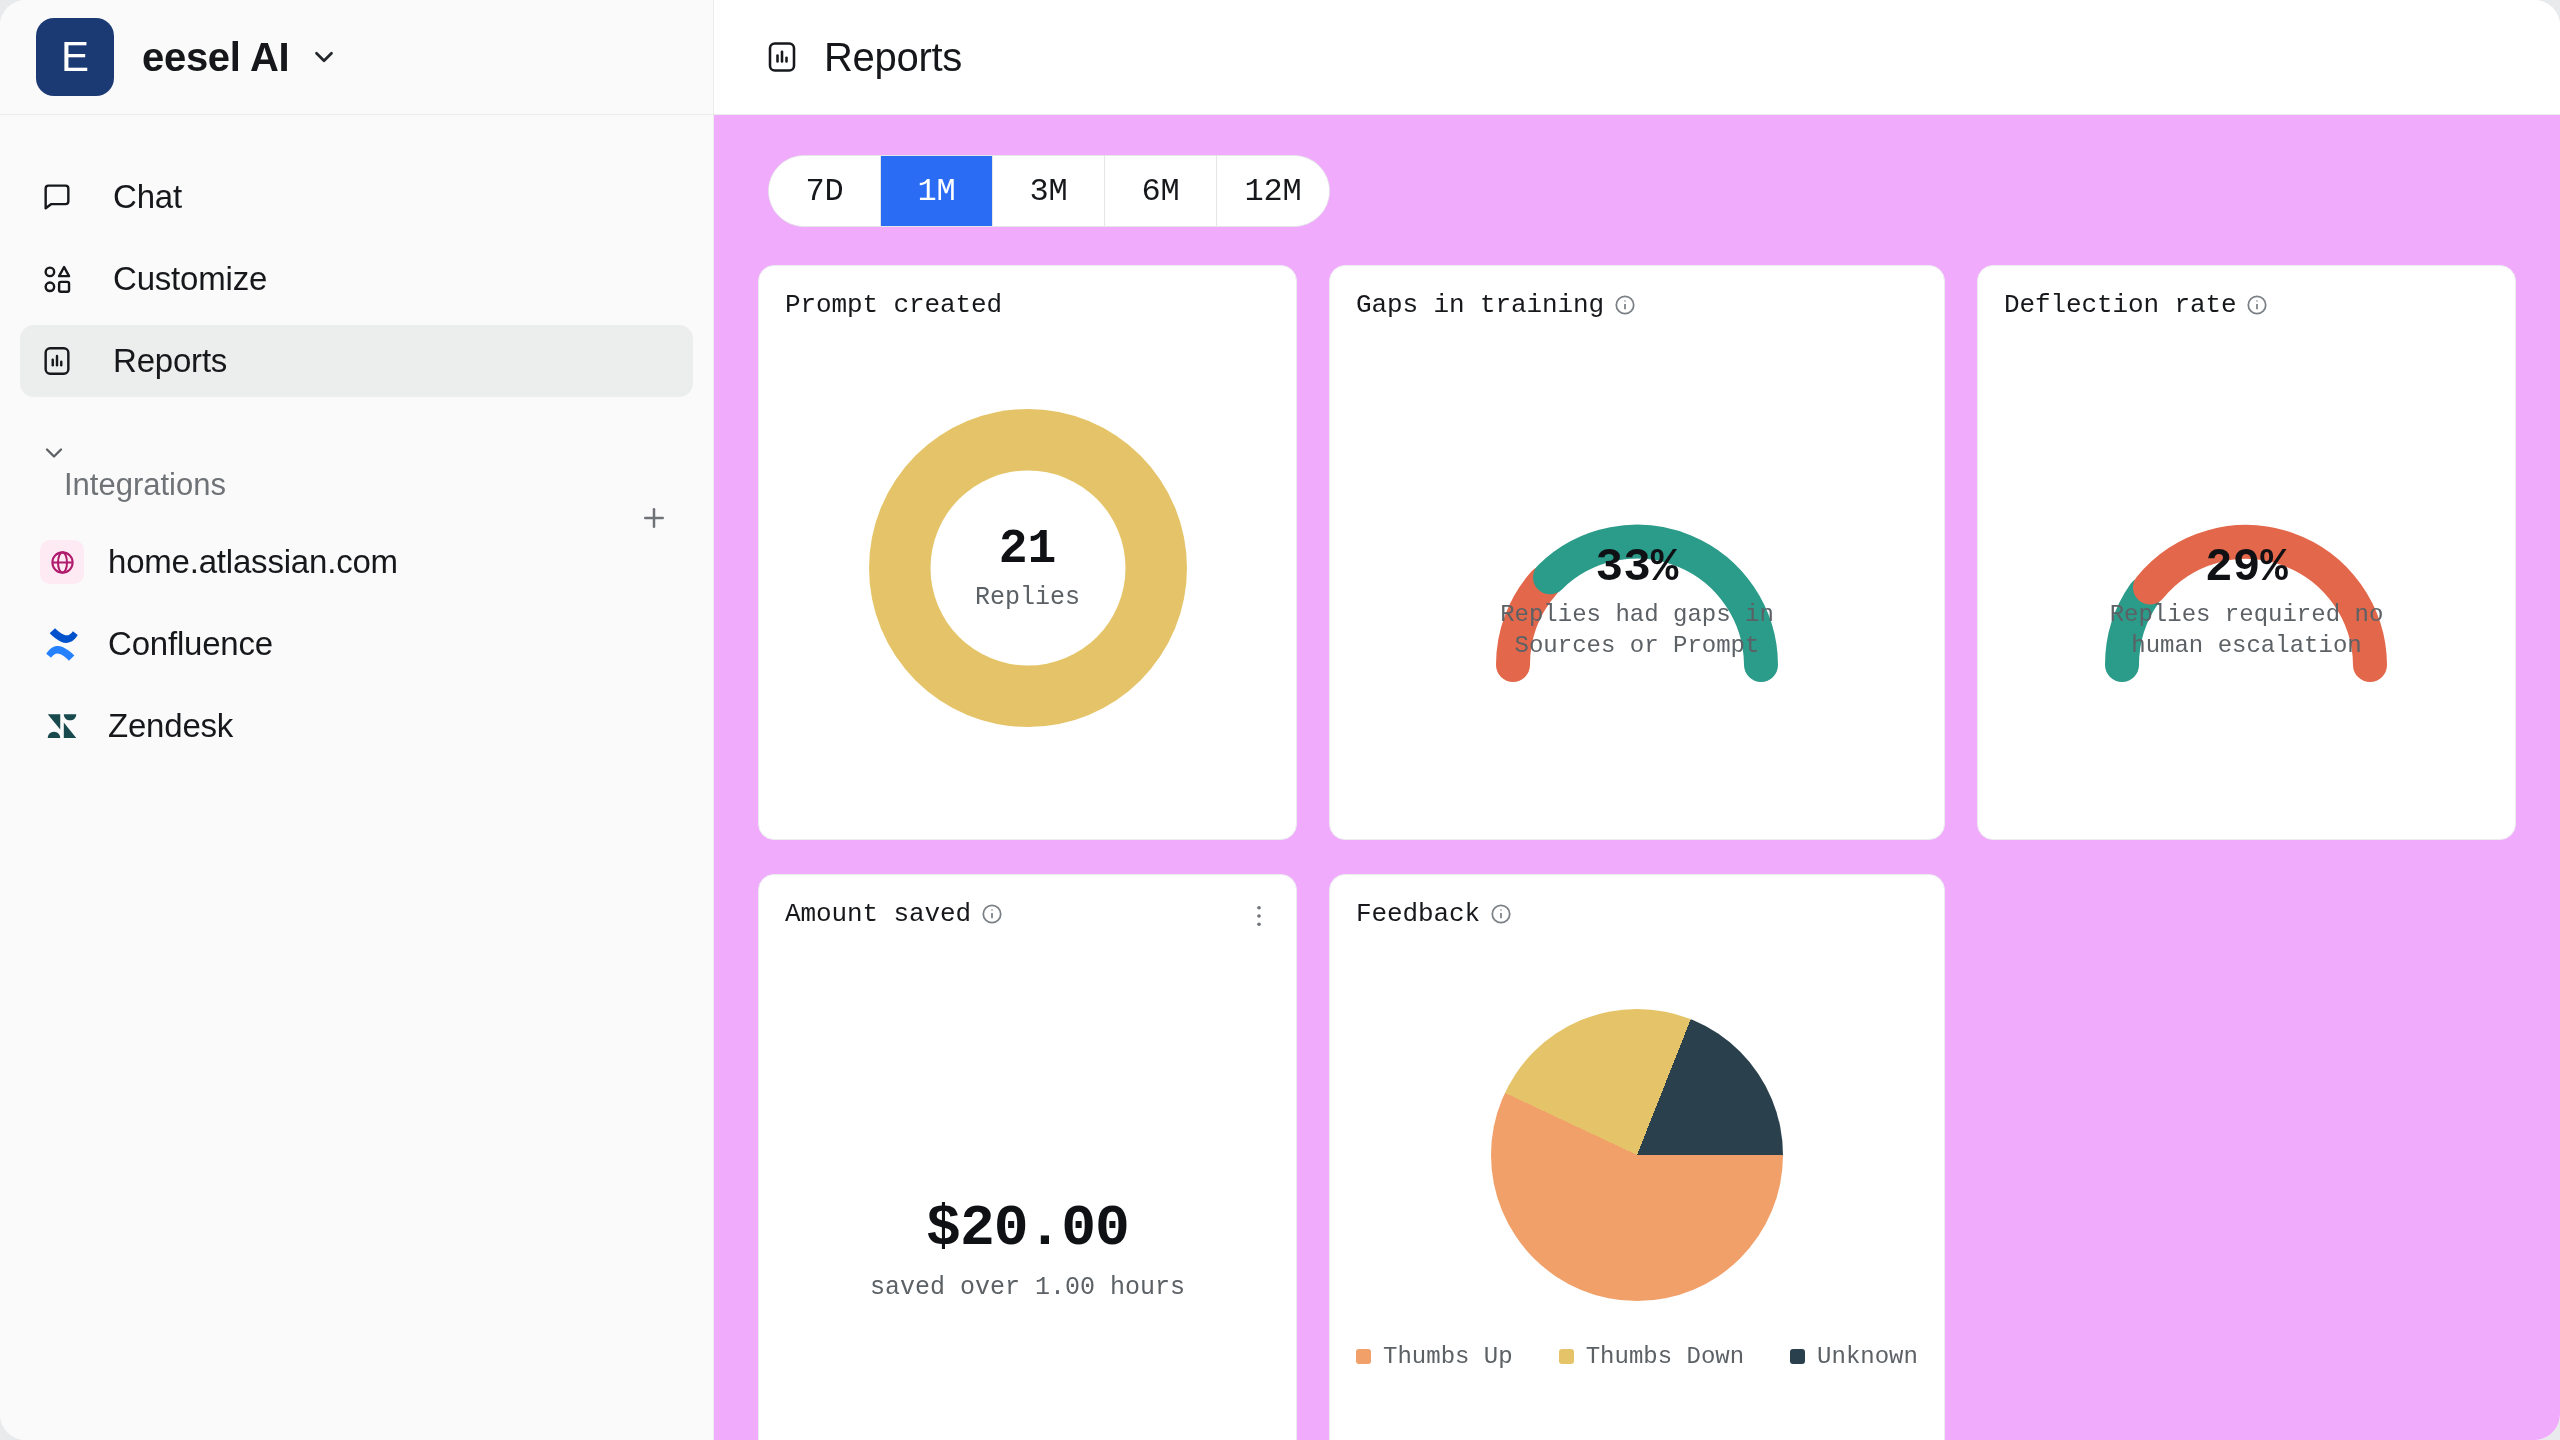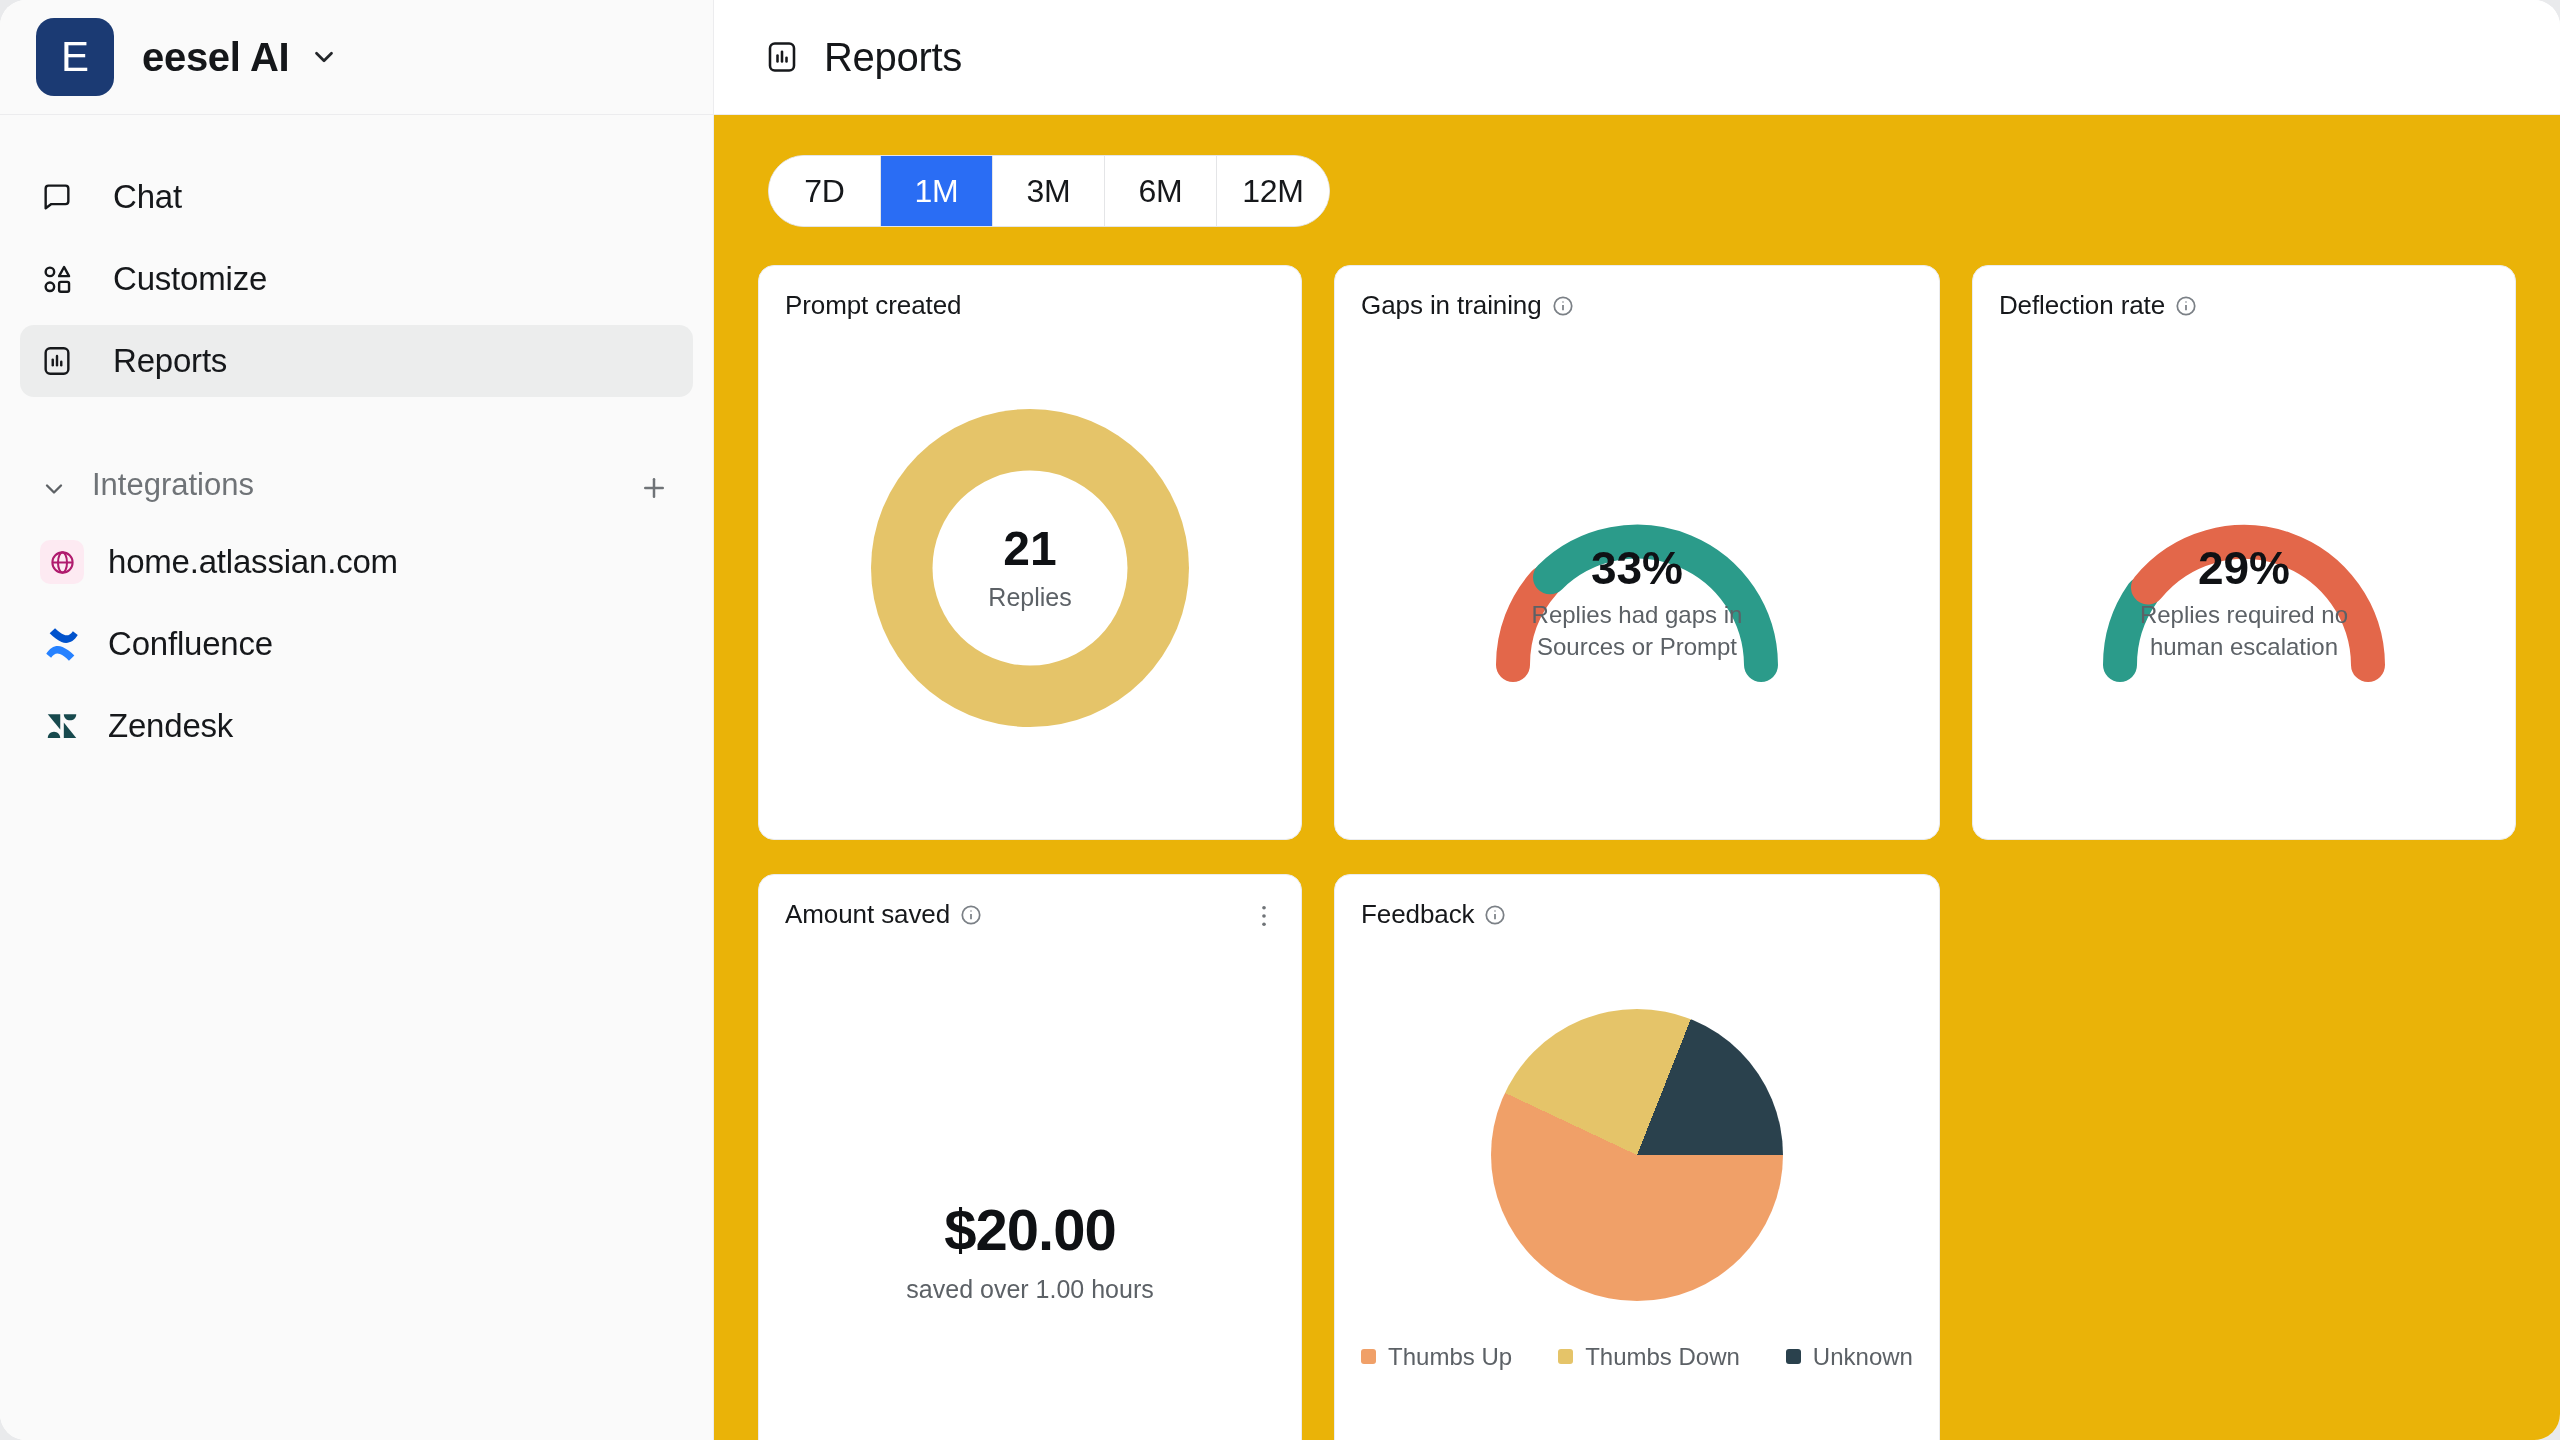--- a/index.html
+++ b/index.html
@@ -62,24 +62,25 @@
     width:42px; flex:none;
     display:flex; align-items:center; justify-content:flex-start;
   }
   .nav-label {
     margin-left:31px;
     font-size:33px; color:#16181b; font-weight:400;
     letter-spacing:-0.2px;
   }
 
   .section-head {
-    display:flex; align-items:flex-end;
+    display:flex; align-items:flex-start;
     margin:32px 20px 8px 20px;
     height:64px;
     padding-left:20px;
+    flex-direction:column;
   }
   .section-title {
     margin-left:24px;
     font-size:31px; color:#6f7377; font-weight:400;
   }
   .section-add {
     margin-left:auto; margin-right:24px;
     cursor:pointer; display:flex; align-items:center;
   }
 
@@ -114,21 +115,22 @@
   }
   .page-title {
     margin-left:24px;
     font-size:40px; color:#15171a; font-weight:400;
     letter-spacing:-0.3px;
   }
 
   .main-body {
     flex:1; overflow:hidden;
     padding:40px 44px 0 44px;
-    background:#eab308;
+    background:#f0abfc;
+    font-family:Liberation Mono, monospace;
   }
 
   .seg {
     display:inline-flex;
     border:1px solid #e4e5e7;
     border-radius:999px;
     overflow:hidden;
     height:72px;
     background:#fff;
     margin-left:10px;

